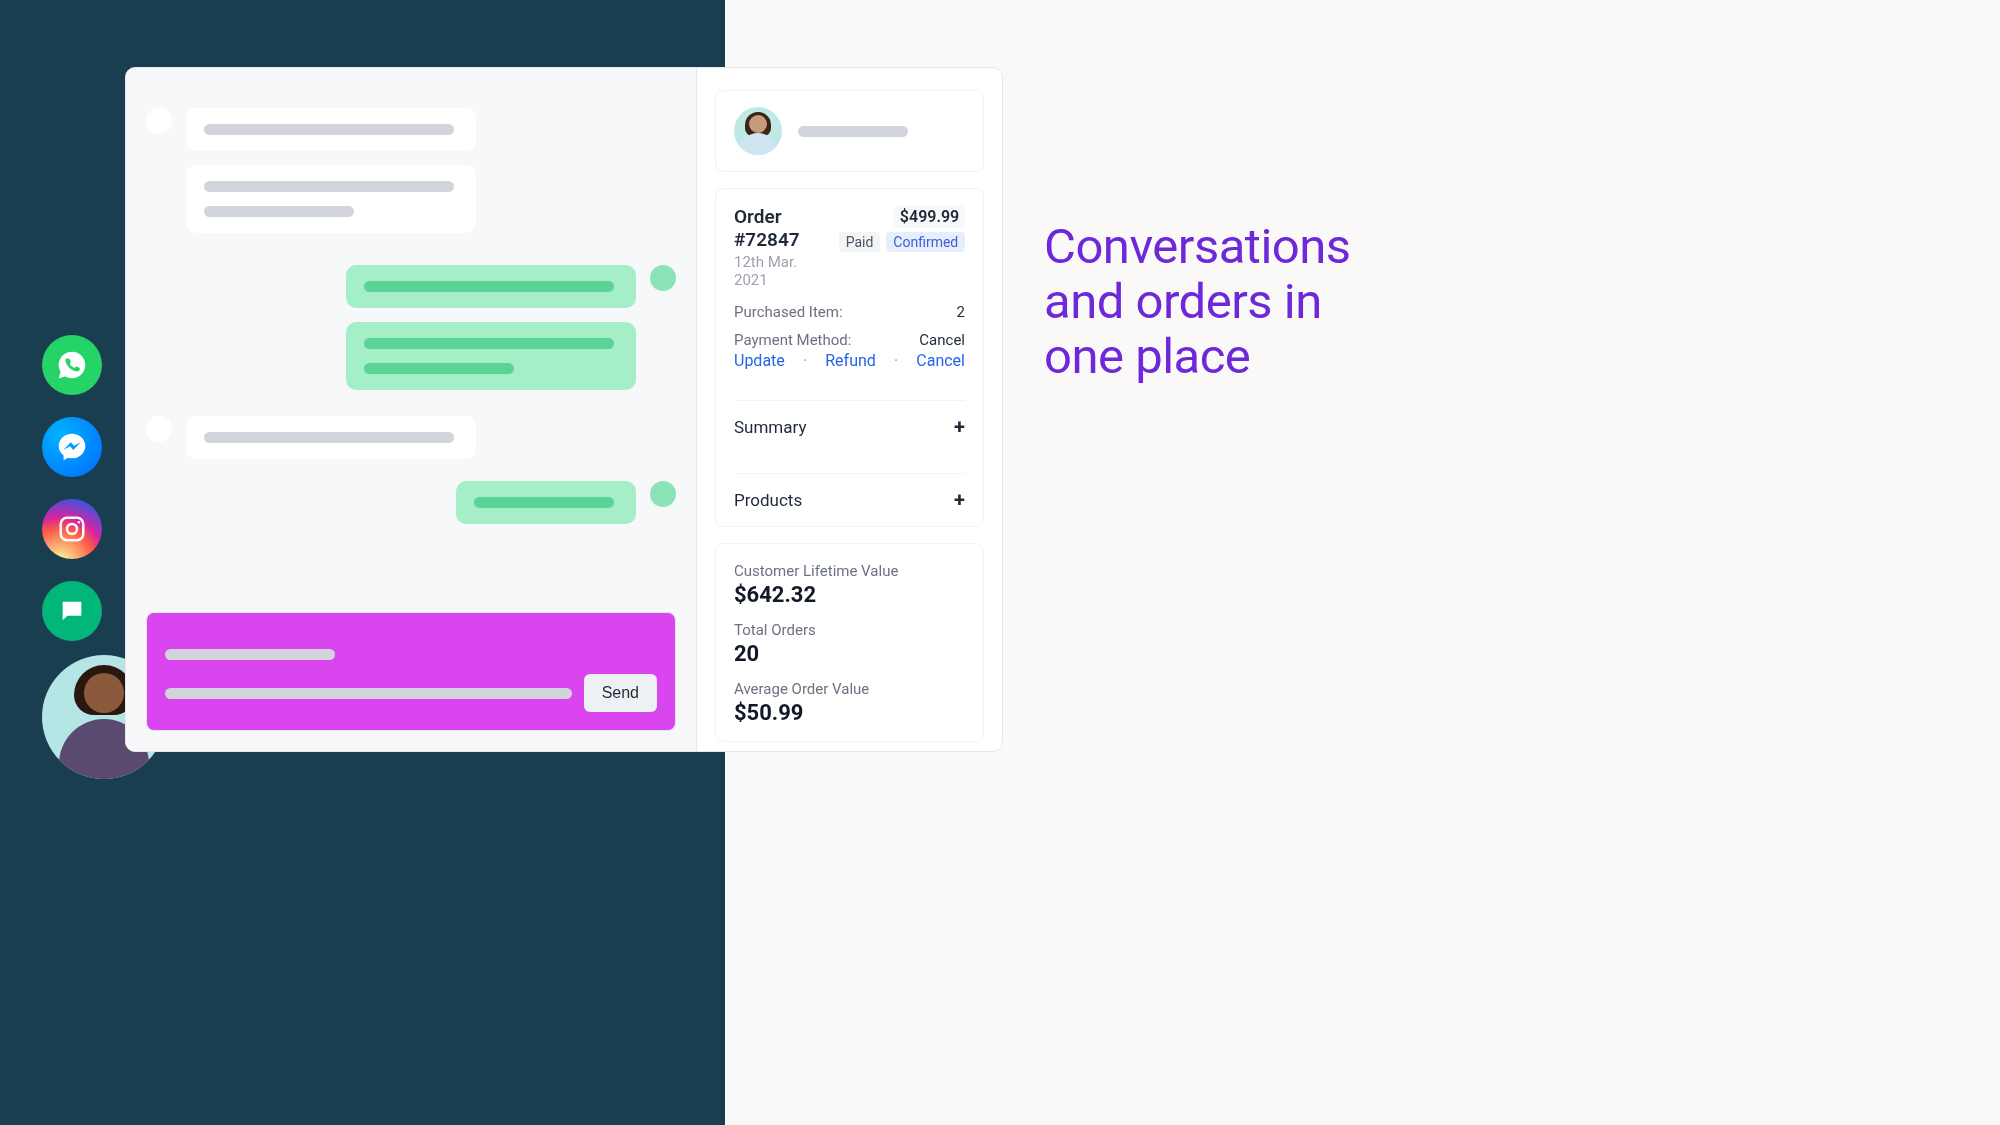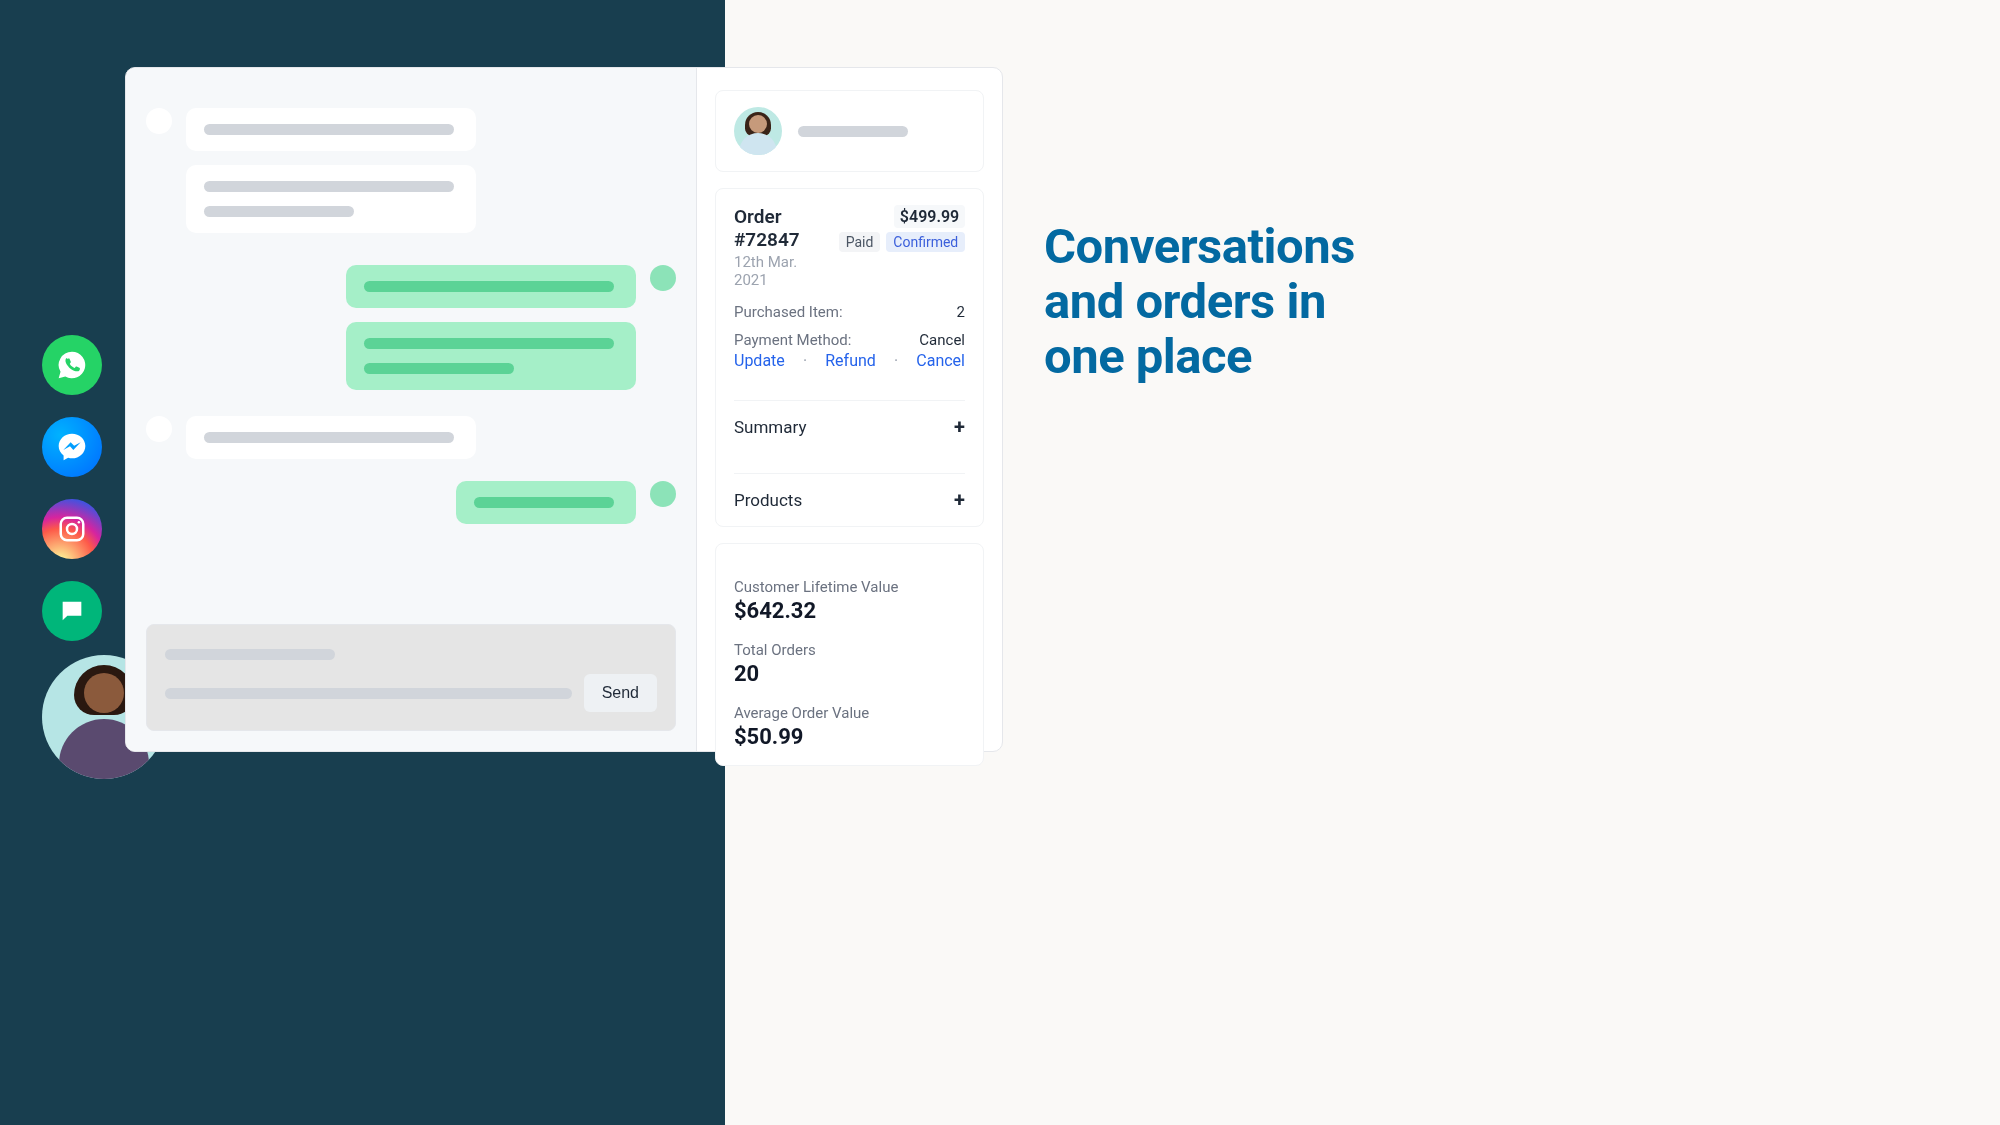--- a/index.html
+++ b/index.html
@@ -30,21 +30,21 @@
   
   .msg-row { display: flex; align-items: flex-start; gap: 14px; margin-bottom: 14px; }
   .msg-row.right { justify-content: flex-end; }
   .av-sm { width: 26px; height: 26px; border-radius: 50%; background: #fff; flex-shrink: 0; }
   .av-sm.green { background: #8CE3B8; }
   .bubble { background: #fff; border-radius: 10px; padding: 16px 18px; display: flex; flex-direction: column; gap: 14px; }
   .bubble.green { background: #A5EFC8; }
   .skeleton { height: 11px; border-radius: 6px; background: #D1D5DB; }
   .skeleton.g { background: #5BD396; }
 
-  .composer { position: absolute; left: 20px; right: 20px; bottom: 20px; background: #e5e5e5; border: 1px solid #E5E7EB; border-radius: 8px; padding: 24px 18px 18px 18px; display: flex; flex-direction: column; gap: 14px; }
+  .composer { position: absolute; left: 20px; right: 20px; bottom: 20px; background: #d946ef; border: 1px solid #E5E7EB; border-radius: 8px; padding: 36px 18px 18px 18px; display: flex; flex-direction: column; gap: 14px; }
   .composer-bottom { display:flex; align-items:center; gap:12px; }
   .composer-bottom .skeleton { flex:1; }
   .send-btn { background: #EEF1F4; border: none; border-radius: 6px; padding: 10px 18px; font-size: 16px; color: #1F2937; cursor: pointer; }
 
   
   .panel { background: #fff; border: 1px solid #F1F3F5; border-radius: 8px; padding: 16px 18px; }
   .cust-panel { display: flex; align-items: center; gap: 16px; }
   .cust-av { width: 48px; height: 48px; border-radius: 50%; background: #BEE9E4; display:flex; align-items:flex-end; justify-content:center; overflow:hidden; position:relative; }
   .cust-head { width: 18px; height:18px; border-radius:50%; background:#C69A7B; position:absolute; top:8px; }
   .cust-hair { width:26px; height:24px; background:#3a2418; border-radius:14px 14px 8px 8px; position:absolute; top:5px;}
@@ -64,27 +64,27 @@
   .kv .v { color:#1F2937; }
 
   .actions { display:flex; justify-content:space-between; align-items:center; margin-top:2px; font-size:16px; }
   .actions a { color:#2563EB; text-decoration:none; cursor:pointer; }
   .actions .dot { color:#9CA3AF; }
 
   .accordion { display:flex; justify-content:space-between; align-items:center; padding:14px 0 4px 0; font-size:17px; color:#1F2937; cursor:pointer; border-top:1px solid #F1F3F5; margin-top:30px;}
   .accordion:first-of-type { margin-top:18px; }
   .plus { font-weight:700; font-size:20px; }
 
-  .stat-label { font-size:15px; color:#6B7280; margin-top:18px;}
+  .stat-label { font-size:15px; color:#6B7280; margin-top:2px;}
   .stat-value { font-size:22px; font-weight:700; color:#111827; margin-top:2px; margin-bottom:14px;}
   .stat-value:last-child{margin-bottom:0;}
 
   
   .hero { position: absolute; left: 1044px; top: 220px; width: 360px; }
-  .hero h1 { font-size: 49px; line-height: 1.12; font-weight: 700; color:#0369a1; letter-spacing:-0.5px;}
+  .hero h1 { font-size: 49px; line-height: 1.12; font-weight: 400; color:#6d28d9; letter-spacing:-0.5px;}
   .hero p { margin-top: 60px; font-size: 23px; line-height: 1.55; color:#1a2b3c; }
 </style>
 </head>
 <body>
 
 <div class="dark-bg"></div>
 
 <div class="channels">
   <div class="ch ch-whatsapp">
     <svg width="32" height="32" viewBox="0 0 24 24" fill="none">

